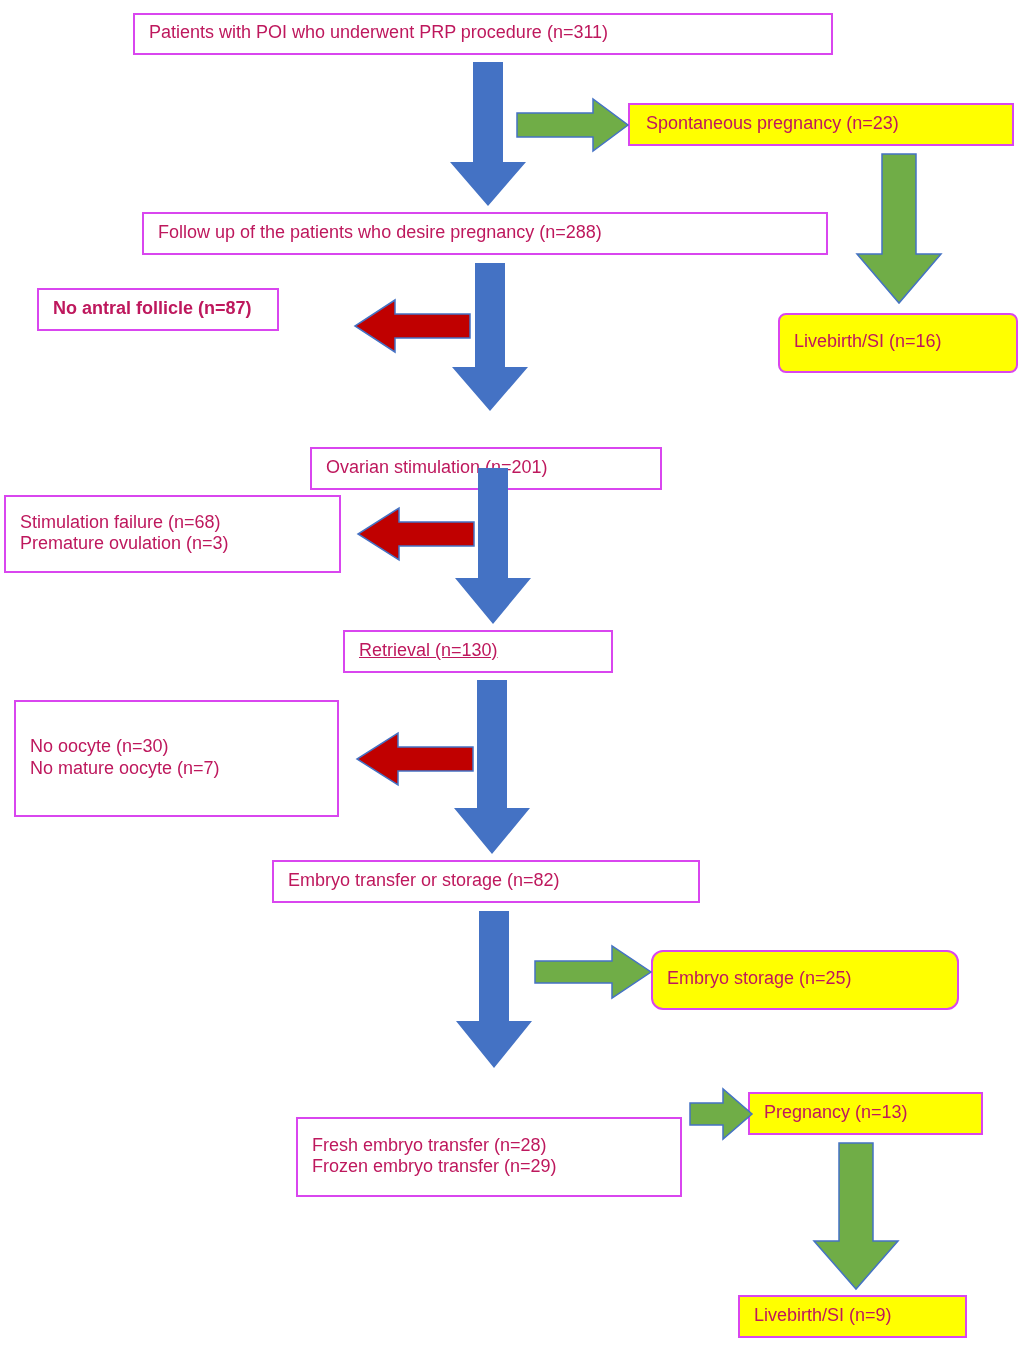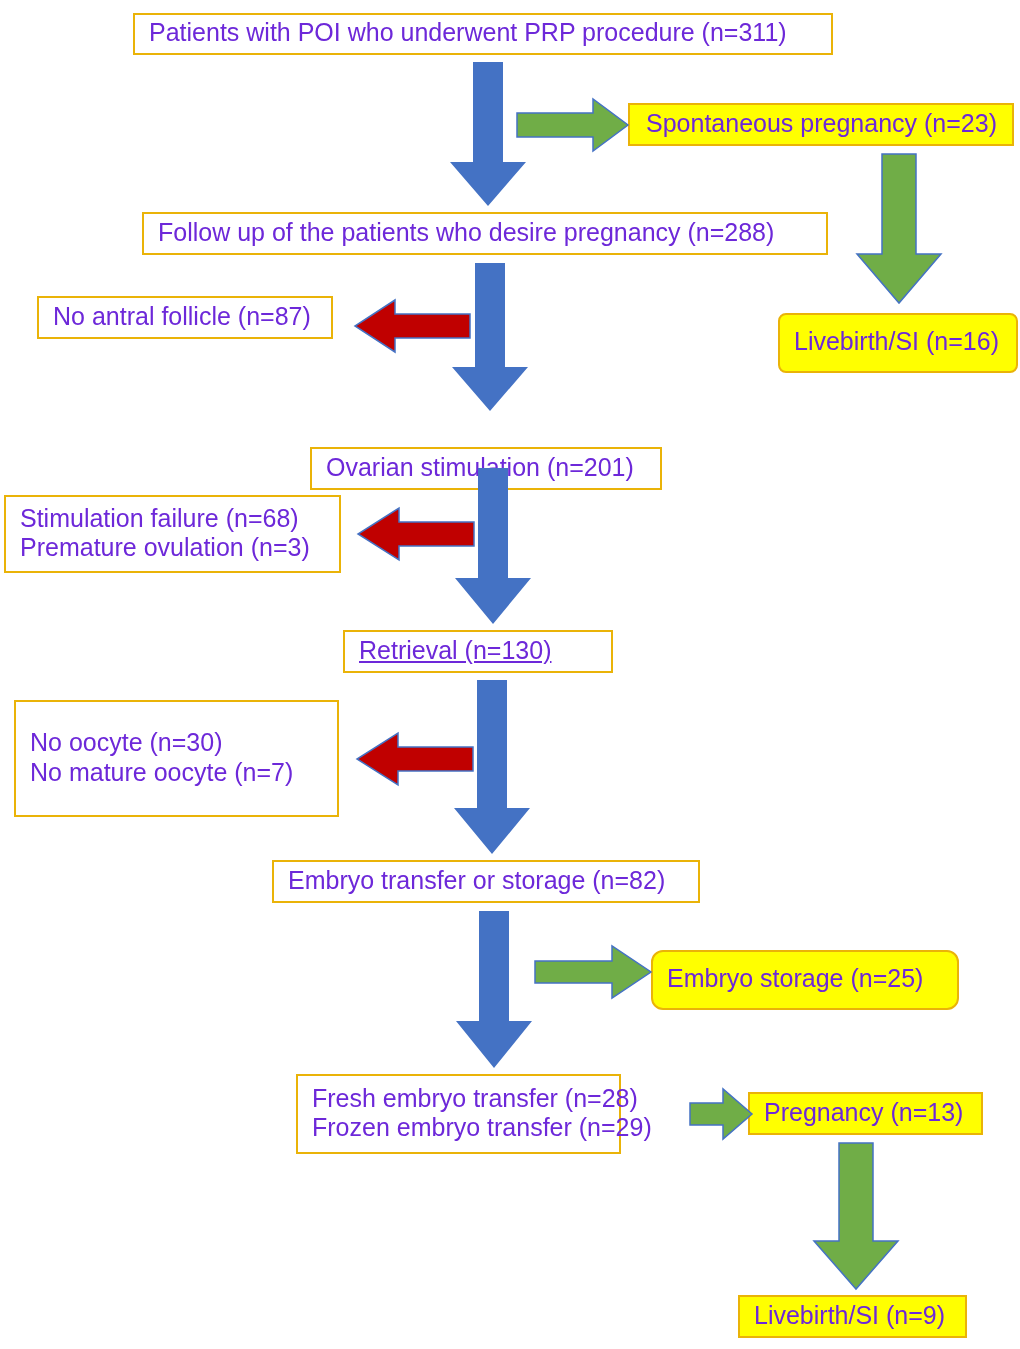--- a/index.html
+++ b/index.html
@@ -13,29 +13,29 @@
   #canvas {
     position: relative;
     width: 1020px;
     height: 1349px;
     background: #ffffff;
     overflow: hidden;
   }
   .node {
     position: absolute;
     box-sizing: border-box;
-    border: 2px solid #eab308;
+    border: 2px solid #d946ef;
     background: #ffffff;
-    color: #6d28d9;
+    color: #be185d;
     display: flex;
     flex-direction: column;
     justify-content: center;
     align-items: flex-start;
     font-family: "Liberation Sans", sans-serif;
-    font-size: 25px;
+    font-size: 18px;
     line-height: 1.18;
     padding: 2px 10px 4px 14px;
     white-space: nowrap;
   }
   .node.yellow {
     background: #FFFF00;
   }
   .node .line {
     display: block;
   }
@@ -58,21 +58,21 @@
   </div>
 
   <div class="node yellow" style="left:628px; top:103px; width:386px; height:43px;padding-left:16px;">
     <span class="line">Spontaneous pregnancy (n=23)</span>
   </div>
 
   <div class="node" style="left:142px; top:212px; width:686px; height:43px;">
     <span class="line">Follow up of the patients who desire pregnancy (n=288)</span>
   </div>
 
-  <div class="node" style="left:37px; top:296px; width:296px; height:43px;">
+  <div class="node" style="left:37px; top:288px; width:242px; height:43px;font-weight:bold;">
     <span class="line">No antral follicle (n=87)</span>
   </div>
 
   <div class="node yellow" style="left:778px; top:313px; width:240px; height:60px;border-radius:8px;">
     <span class="line">Livebirth/SI (n=16)</span>
   </div>
 
   <div class="node" style="left:310px; top:417px; width:352px; height:43px;margin-top:30px;">
     <span class="line">Ovarian stimulation (n=201)</span>
   </div>
@@ -92,21 +92,21 @@
   </div>
 
   <div class="node" style="left:272px; top:860px; width:428px; height:43px;">
     <span class="line">Embryo transfer or storage (n=82)</span>
   </div>
 
   <div class="node yellow" style="left:651px; top:950px; width:308px; height:60px;border-radius:12px;">
     <span class="line">Embryo storage (n=25)</span>
   </div>
 
-  <div class="node" style="left:296px; top:1074px; width:325px; height:80px;">
+  <div class="node" style="left:296px; top:1117px; width:386px; height:80px;">
     <span class="line">Fresh embryo transfer (n=28)</span>
     <span class="line">Frozen embryo transfer (n=29)</span>
   </div>
 
   <div class="node yellow" style="left:748px; top:1092px; width:235px; height:43px;">
     <span class="line">Pregnancy (n=13)</span>
   </div>
 
   <div class="node yellow" style="left:738px; top:1295px; width:229px; height:43px;">
     <span class="line">Livebirth/SI (n=9)</span>

